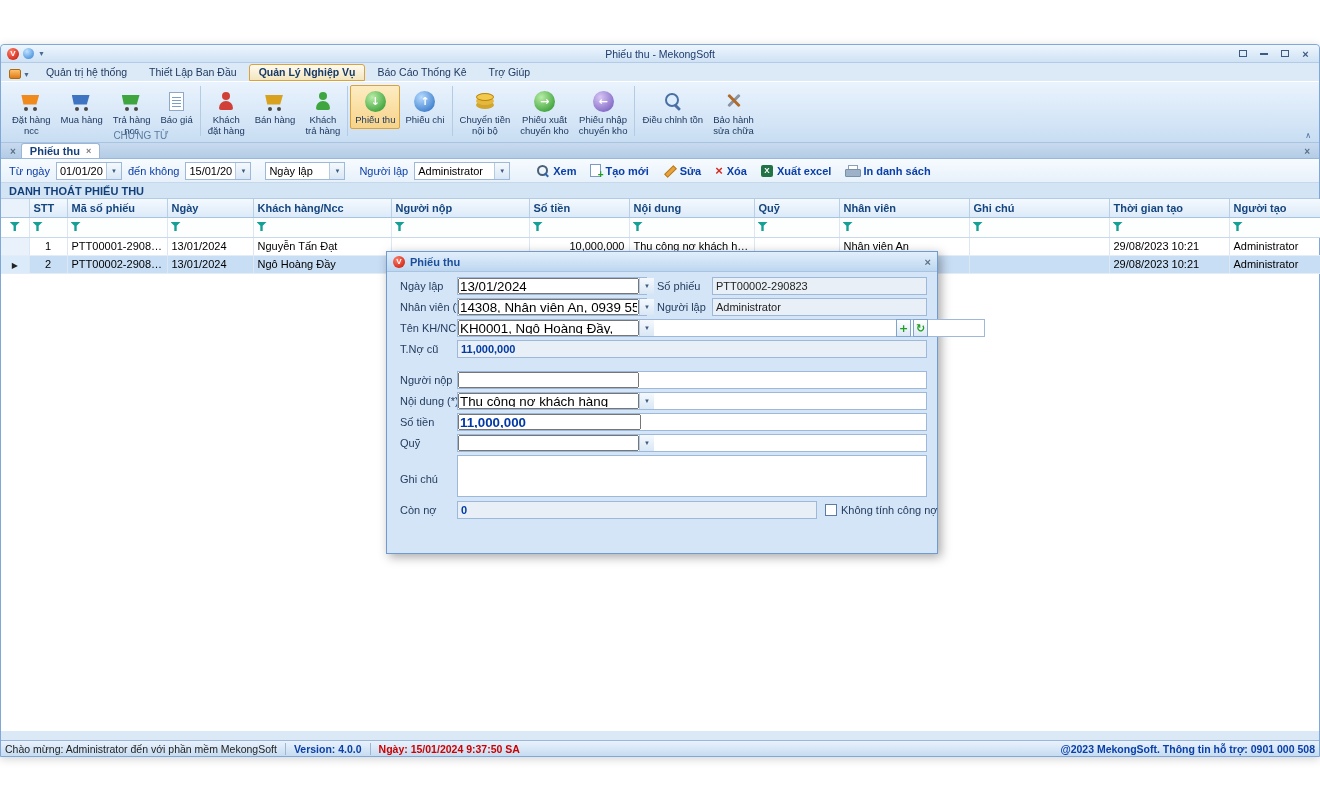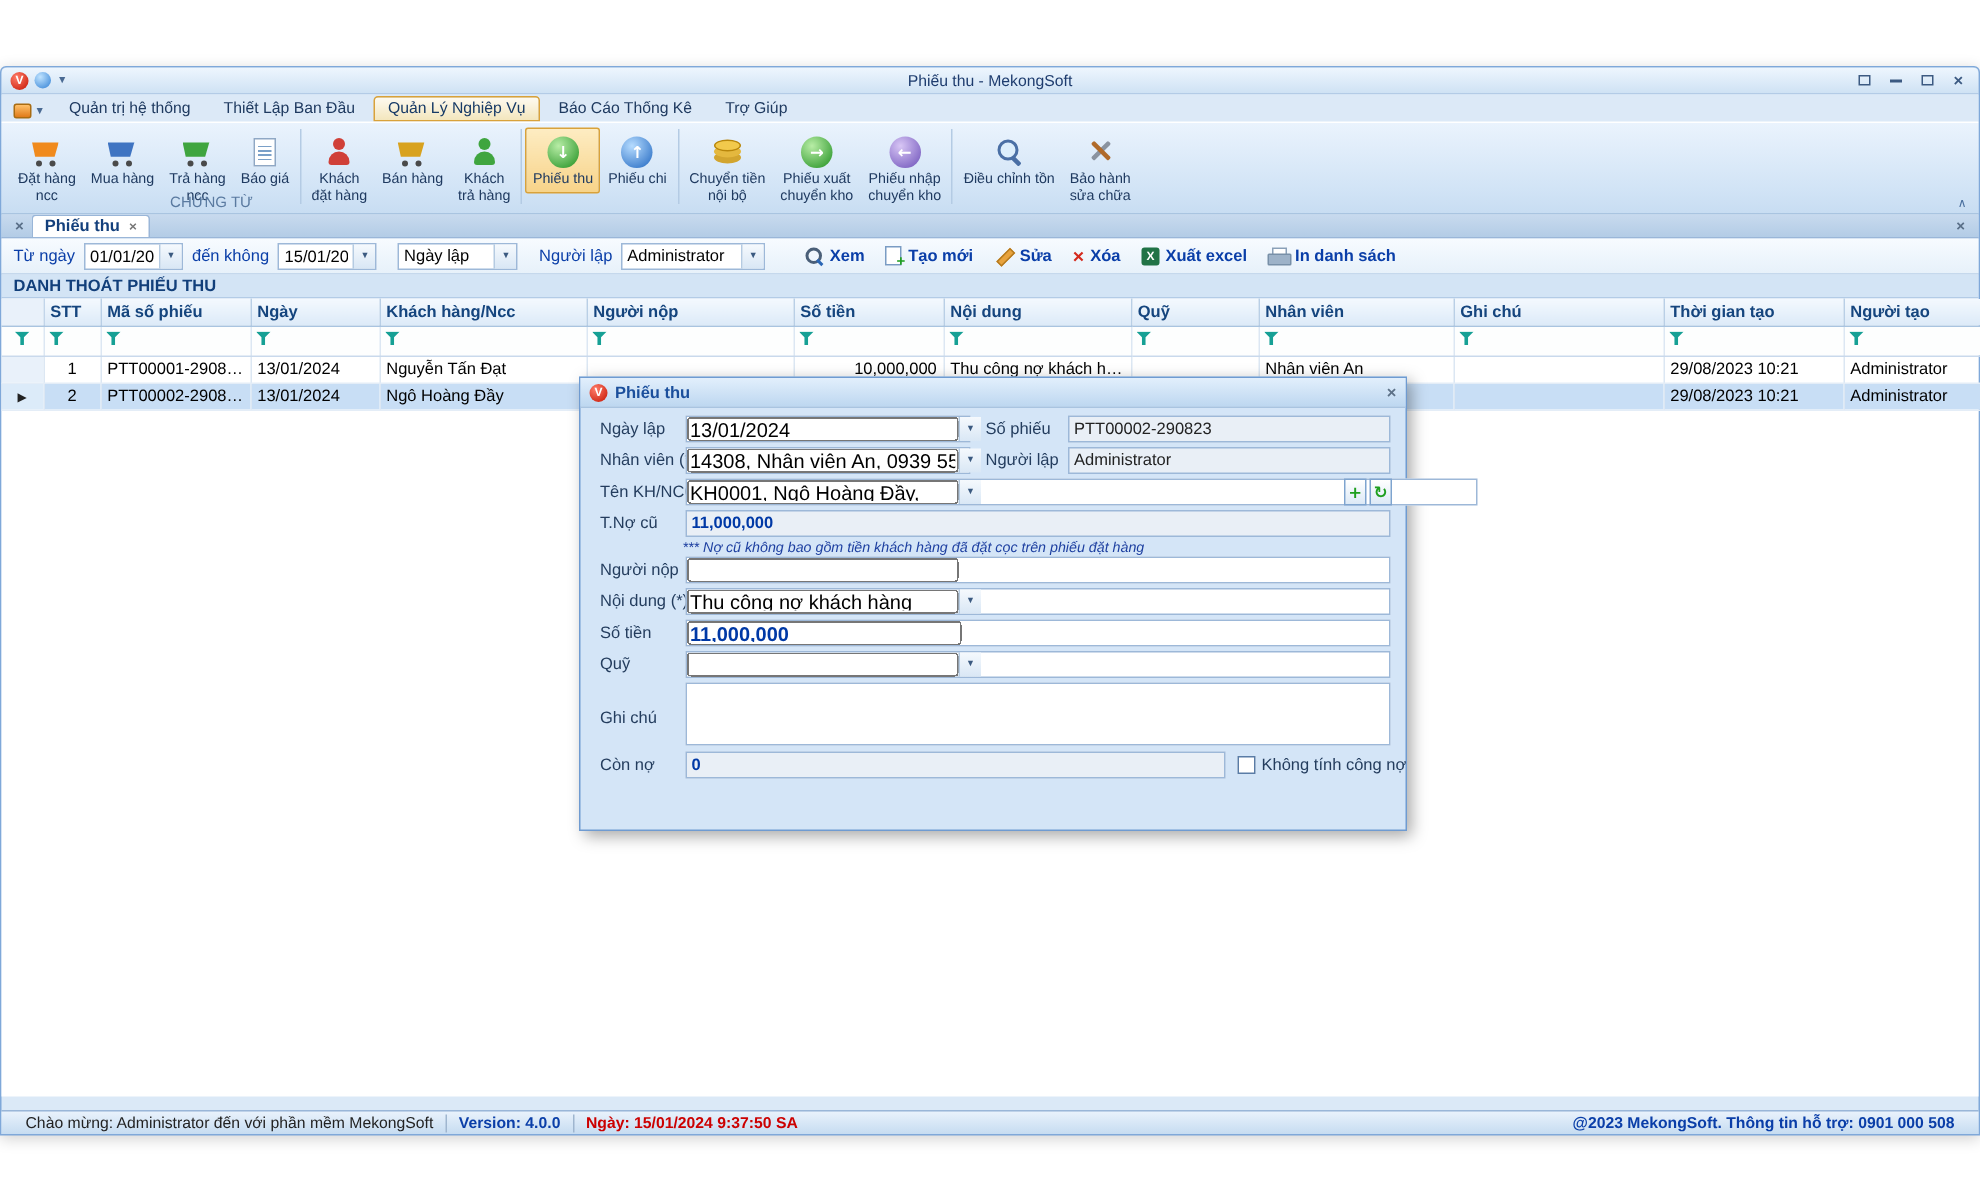--- a/index.html
+++ b/index.html
@@ -31,21 +31,21 @@
   
   .menubar{position:absolute;left:0;top:18px;right:0;height:18px;background:#dce9f7;
     display:flex;align-items:flex-end;padding:0 4px;gap:2px}
   .skin-btn{display:flex;align-items:center;gap:2px;padding:1px 4px;margin-bottom:1px}
   .skin-swatch{width:12px;height:10px;border-radius:2px;border:1px solid #a96c12;
     background:linear-gradient(#ffc06a,#e07b1a)}
   .skin-caret{font-size:7px;color:#4a6a93}
   .mtab{padding:1px 9px 2px;font-size:10.5px;color:#1f3a60;border:1px solid transparent;
     border-radius:3px 3px 0 0;white-space:nowrap}
   .mtab.active{border-color:#d9a23a;background:linear-gradient(#fefaf0,#f3e6bd);
-    color:#173a66;font-weight:normal}
+    color:#173a66;font-weight:bold}
 
   
   .ribbon{position:absolute;left:0;top:36px;right:0;height:62px;
     background:linear-gradient(#eaf3fd,#d2e4f6 72%,#c8ddf2);
     border-top:1px solid #fff;border-bottom:1px solid #a9c4e0;
     display:flex;align-items:flex-start;padding:3px 4px 13px 6px}
   .ritem{display:flex;flex-direction:column;align-items:center;gap:1px;
     padding:2px 4px;border:1px solid transparent;border-radius:2px;min-width:40px}
   .ritem.active{background:linear-gradient(#fdecc2,#f7d389);border-color:#d9a23a}
   .rlabel{font-size:9.5px;line-height:1.12;color:#1f3a60;text-align:center;white-space:pre-line}
@@ -160,21 +160,21 @@
   td.num{text-align:right}
   .row-arrow{font-size:8px;color:#222;font-family:"DejaVu Sans",sans-serif}
   .grid-footer{position:absolute;left:0;right:0;bottom:0;height:18px;background:#d6e7f8;
     border-top:1px solid #aac6e4}
   .grid-total{position:absolute;left:528px;width:96px;text-align:right;
     font-weight:bold;color:#cc0000;line-height:18px;padding-right:4px}
 
   
   .statusbar{position:absolute;left:0;right:0;bottom:0;height:16px;
     background:linear-gradient(#e9f2fc,#c6dcf1);border-top:1px solid #9ab6d8;
-    display:flex;align-items:center;padding:0 16px;font-size:10.5px}
+    display:flex;align-items:center;padding:0 4px;font-size:10.5px}
   .sb-item{padding-right:8px;margin-right:8px;border-right:1px solid #9fb6cf;color:#222}
   .sb-version{color:#0a3ea8;font-weight:bold}
   .sb-date{color:#cc0000;font-weight:bold;border-right:none}
   .sb-right{margin-left:auto;color:#0a3ea8;font-weight:bold}
 
   
   .dialog{position:absolute;left:385px;top:206px;width:552px;height:303px;z-index:20;
     background:#d4e5f7;border:1px solid #6f9bd1;box-shadow:3px 3px 10px rgba(0,0,0,.35)}
   .dlg-titlebar{position:absolute;left:0;top:0;right:0;height:20px;
     background:linear-gradient(#e2effc,#bdd7f0);border-bottom:1px solid #a9c4e0;
@@ -528,21 +528,20 @@
     <div class="dcombo" style="left:70px;top:67px;width:528px">
       <input value="KH0001, Ngô Hoàng Đầy," style="">
       <div class="carrow">▼</div>
     </div>
     <div class="mini-btn" style="left:509px;top:67px">+</div>
     <div class="mini-btn" style="left:526px;top:67px">↻</div>
 
     <span class="dlabel" style="top:88px">T.Nợ cũ</span>
     <div class="fld ro amount" style="left:70px;top:88px;width:470px">11,000,000</div>
 
-    <div class="debtnote" style="top:108px">*** Nợ cũ không bao gồm tiền khách hàng đã đặt cọc trên phiếu đặt hàng</div>
 
     <span class="dlabel" style="top:119px">Người nộp</span>
     <div class="dcombo" style="left:70px;top:119px;width:470px">
       <input value="" style="">
     </div>
 
     <span class="dlabel" style="top:140px">Nội dung (*)</span>
     <div class="dcombo" style="left:70px;top:140px;width:470px">
       <input value="Thu công nợ khách hàng" style="">
       <div class="carrow">▼</div>

